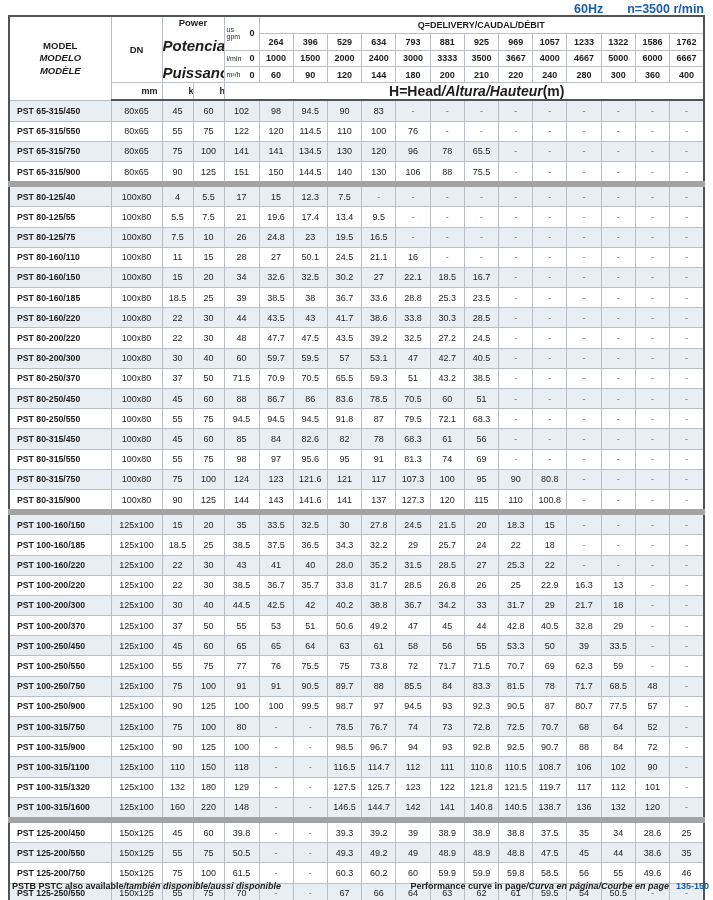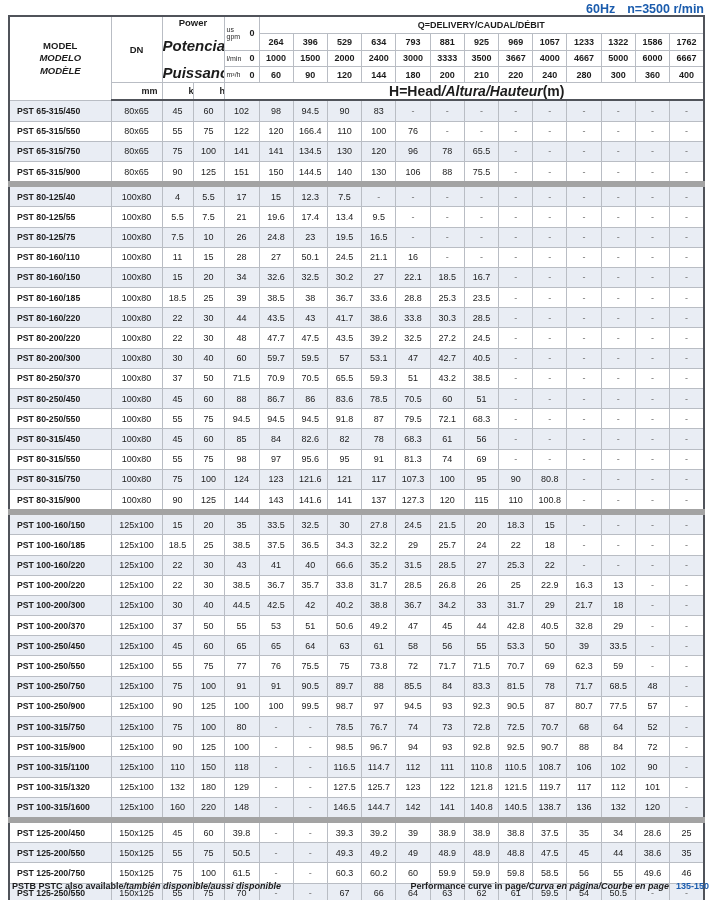--- a/index.html
+++ b/index.html
@@ -1,20 +1,20 @@
 <!DOCTYPE html>
 <html><head>
 <meta charset="utf-8">
 <style>
   html,body{margin:0;padding:0;background:#ffffff;}
   body{width:713px;height:900px;font-family:"Liberation Sans",sans-serif;color:#1c1c1c;}
   .page{position:relative;width:713px;height:900px;background:#fff;overflow:hidden;}
 
   .freq-note{position:absolute;top:2px;right:9px;color:#1b5cad;font-weight:bold;font-size:12.5px;letter-spacing:0;}
-  .freq-note .speed{margin-left:12px;}
+  .freq-note .speed{margin-left:24px;}
 
   table.perf{position:absolute;left:8px;top:15px;width:697px;border-collapse:collapse;table-layout:fixed;
     border:2px solid #50535a;}
   col.c-model{width:102px;} col.c-dn{width:51px;} col.c-kw{width:31px;} col.c-hp{width:31px;} col.c-zero{width:35px;}
 
   th,td{border:1px solid #b9bdc4;padding:0;text-align:center;vertical-align:middle;overflow:hidden;white-space:nowrap;}
 
   
   thead th{background:#fff;}
   #q-row th{height:16px;}
@@ -192,21 +192,21 @@
           <td class="dash">-</td>
           <td class="dash">-</td>
         </tr>
         <tr>
           <td class="td-model">PST 65-315/550</td>
           <td>80x65</td>
           <td>55</td>
           <td>75</td>
           <td>122</td>
           <td>120</td>
-          <td>166.4</td>
+          <td>114.5</td>
           <td>110</td>
           <td>100</td>
           <td>76</td>
           <td class="dash">-</td>
           <td class="dash">-</td>
           <td class="dash">-</td>
           <td class="dash">-</td>
           <td class="dash">-</td>
           <td class="dash">-</td>
           <td class="dash">-</td>
@@ -613,21 +613,21 @@
           <td class="dash">-</td>
         </tr>
         <tr class="shade">
           <td class="td-model">PST 100-160/220</td>
           <td>125x100</td>
           <td>22</td>
           <td>30</td>
           <td>43</td>
           <td>41</td>
           <td>40</td>
-          <td>66.6</td>
+          <td>28.0</td>
           <td>35.2</td>
           <td>31.5</td>
           <td>28.5</td>
           <td>27</td>
           <td>25.3</td>
           <td>22</td>
           <td class="dash">-</td>
           <td class="dash">-</td>
           <td class="dash">-</td>
           <td class="dash">-</td>

